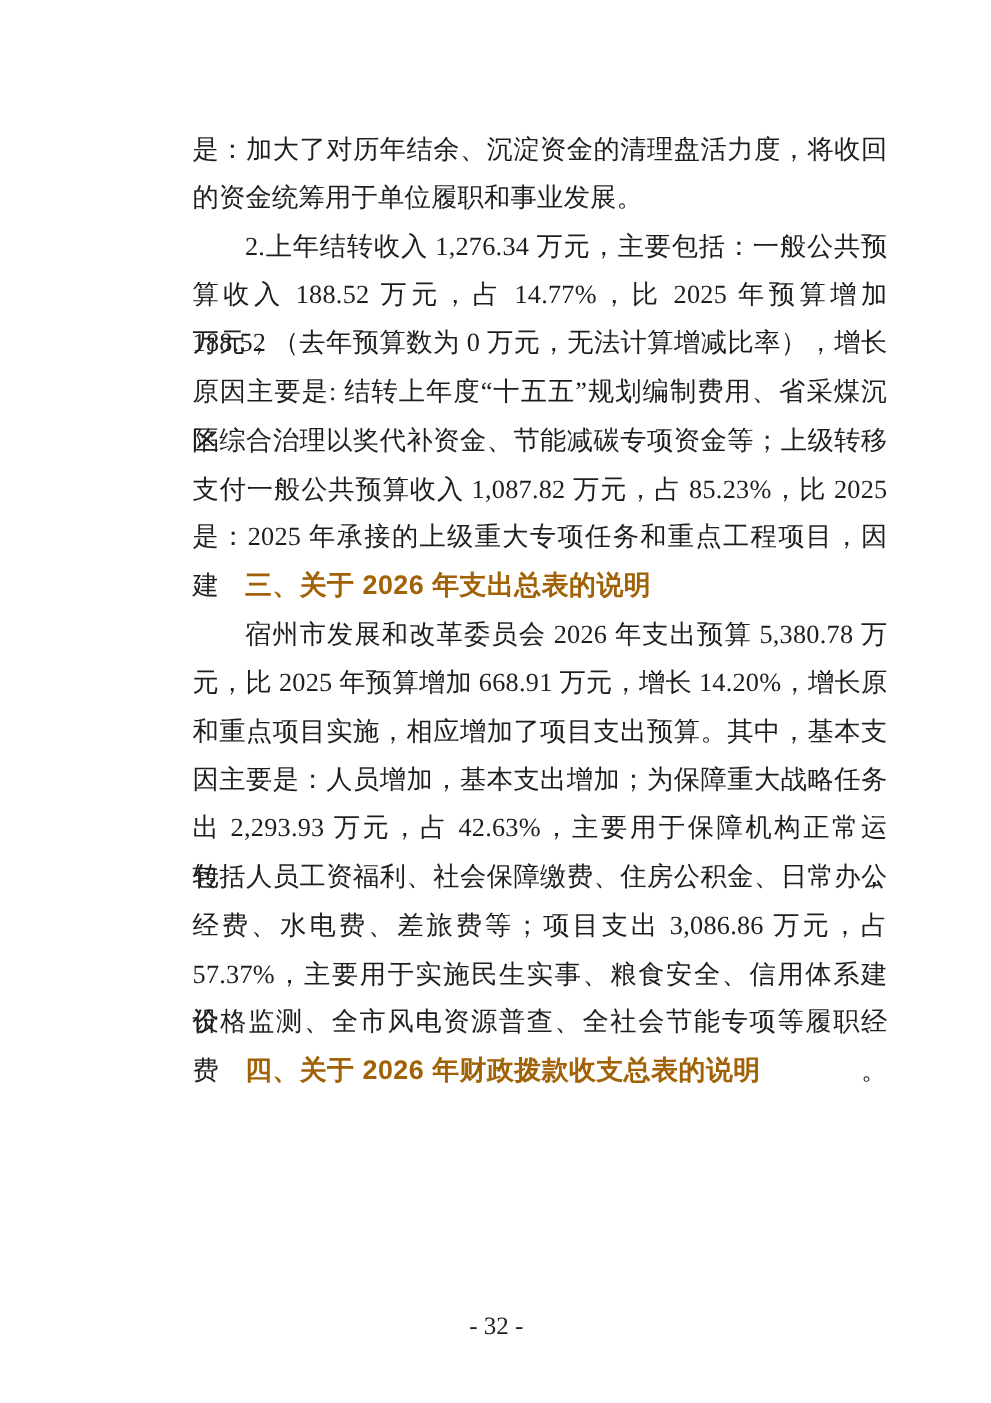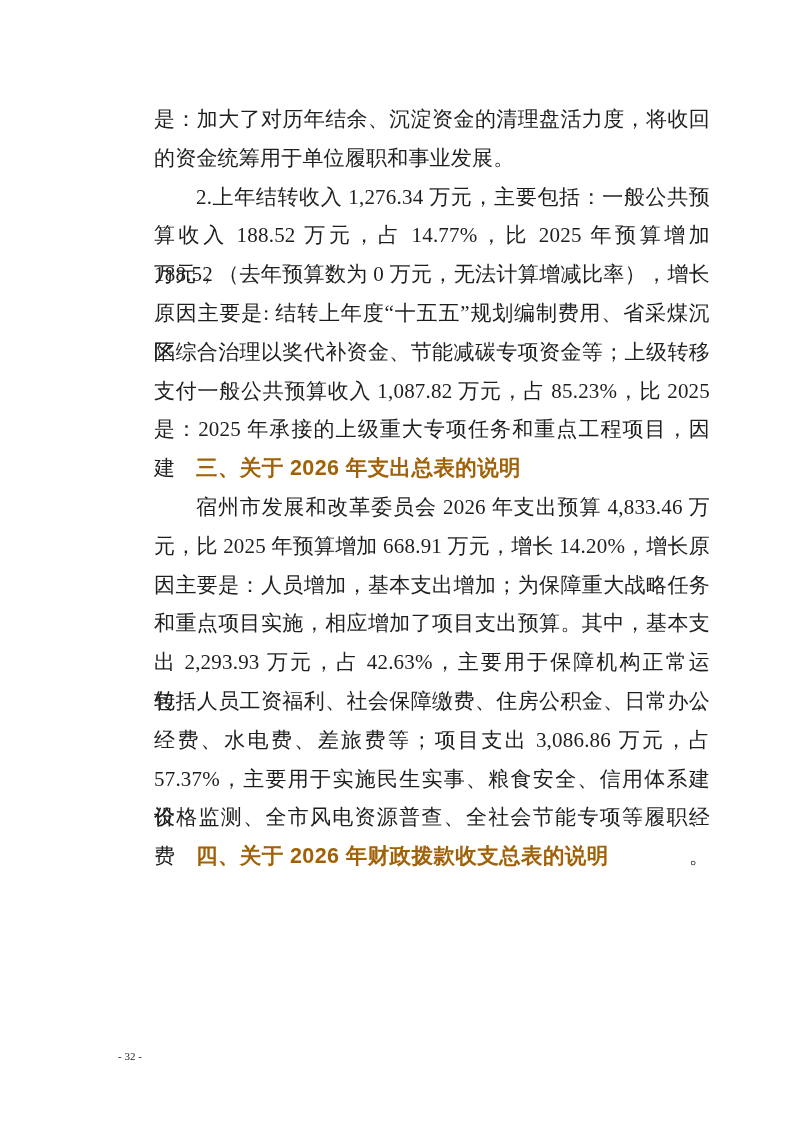--- a/index.html
+++ b/index.html
@@ -42,44 +42,44 @@
     font-weight: 700;
     font-size: 21.5px;
     color: #a16207;
     letter-spacing: 0.4px;
   }
   .footer {
     position: absolute;
     left: 118px;
     top: 1050px;
     width: 558px;
-    text-align: left;
-    font-size: 11px;
+    text-align: center;
+    font-size: 20px;
     color: #222222;
     font-family: "Liberation Serif", serif;
   }
 </style>
 </head>
 <body>
 
 <div class="page">
   <div class="ln j">是：加大了对历年结余、沉淀资金的清理盘活力度，将收回</div>
   <div class="ln">的资金统筹用于单位履职和事业发展。</div>
   <div class="ln j indent">2.上年结转收入 1,276.34 万元，主要包括：一般公共预</div>
   <div class="ln j">算收入 188.52 万元，占 14.77%，比 2025 年预算增加 188.52</div>
   <div class="ln j">万元，（去年预算数为 0 万元，无法计算增减比率），增长</div>
   <div class="ln j">原因主要是: 结转上年度“十五五”规划编制费用、省采煤沉陷</div>
   <div class="ln j">区综合治理以奖代补资金、节能减碳专项资金等；上级转移</div>
   <div class="ln j">支付一般公共预算收入 1,087.82 万元，占 85.23%，比 2025</div>
   <div class="ln j">是：2025 年承接的上级重大专项任务和重点工程项目，因建</div>
   <div class="ln head indent">三、关于 2026 年支出总表的说明</div>
-  <div class="ln j indent">宿州市发展和改革委员会 2026 年支出预算 4,833.46 万</div>
+  <div class="ln j indent">宿州市发展和改革委员会 2026 年支出预算 5,380.78 万</div>
   <div class="ln j">元，比 2025 年预算增加 668.91 万元，增长 14.20%，增长原</div>
+  <div class="ln j">和重点项目实施，相应增加了项目支出预算。其中，基本支</div>
   <div class="ln j">因主要是：人员增加，基本支出增加；为保障重大战略任务</div>
-  <div class="ln j">和重点项目实施，相应增加了项目支出预算。其中，基本支</div>
   <div class="ln j">出 2,293.93 万元，占 42.63%，主要用于保障机构正常运转，</div>
   <div class="ln j">包括人员工资福利、社会保障缴费、住房公积金、日常办公</div>
   <div class="ln j">经费、水电费、差旅费等；项目支出 3,086.86 万元，占</div>
   <div class="ln j">57.37%，主要用于实施民生实事、粮食安全、信用体系建设、</div>
   <div class="ln j">价格监测、全市风电资源普查、全社会节能专项等履职经费。</div>
   <div class="ln head indent">四、关于 2026 年财政拨款收支总表的说明</div>
 </div>
 
 <div class="footer">- 32 -</div>
 

